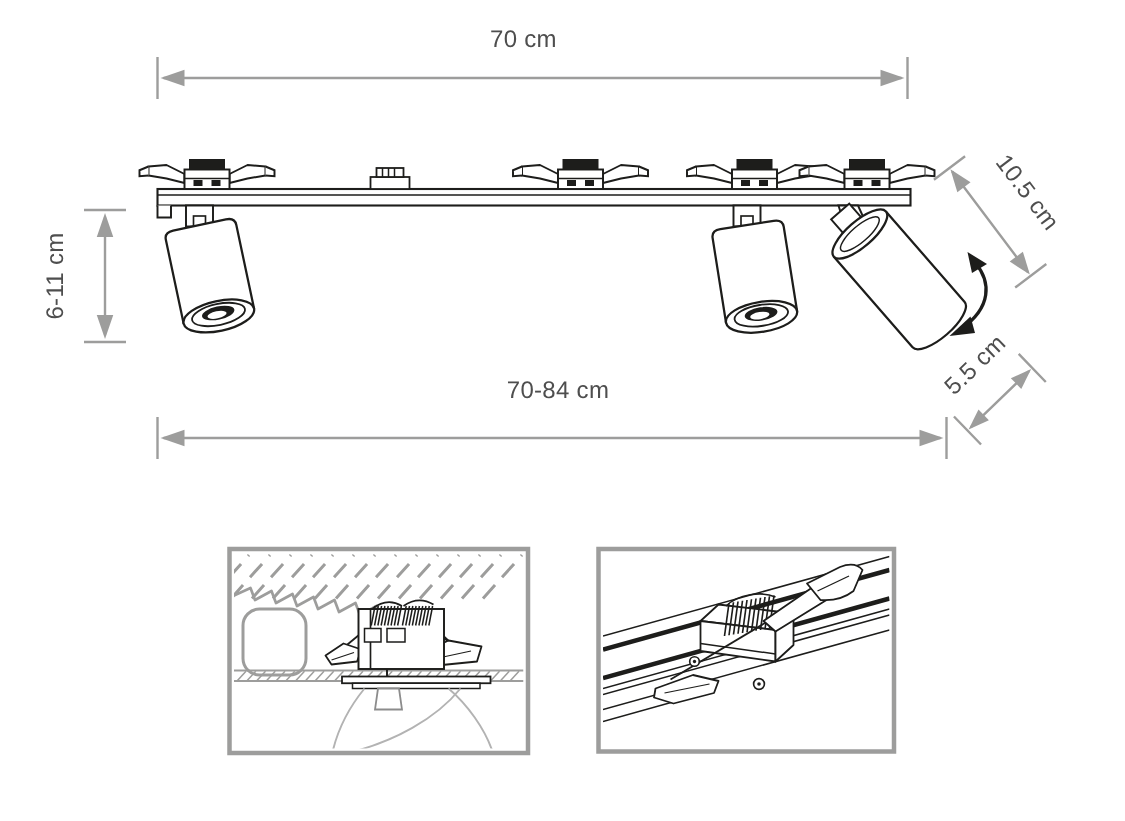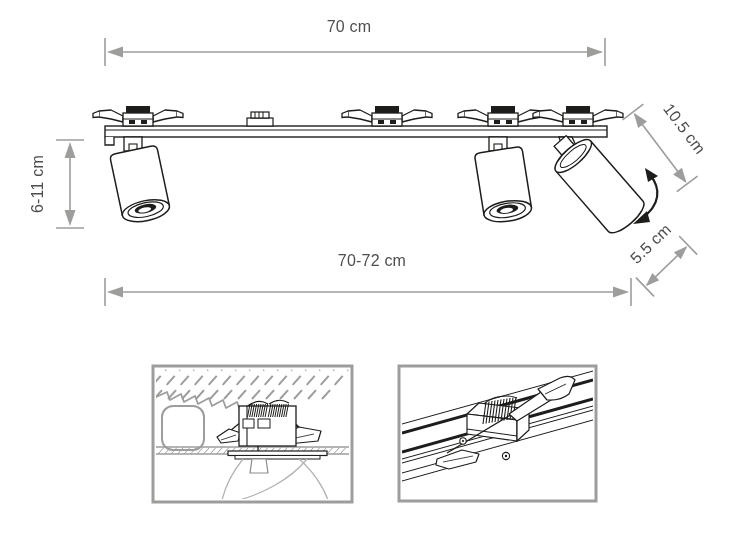--- a/index.html
+++ b/index.html
@@ -286,18 +286,18 @@
         <circle cx="463" cy="441" r="1.1" fill="#1d1d1b" stroke="none"></circle>
         <circle cx="506" cy="456" r="3.6" fill="#fff" stroke-width="1.1"></circle>
         <circle cx="506" cy="456" r="1.2" fill="#1d1d1b" stroke="none"></circle>
       </g>
     </g>
     <rect x="399" y="366" width="197" height="135" fill="none" stroke="#9d9d9c" stroke-width="3"></rect>
   </g>
 </svg>
 
   <div class="dim-label" style="left:289px;top:18px;">70 cm</div>
-  <div class="dim-label" style="left:312px;top:252px;">70-72 cm</div>
+  <div class="dim-label" style="left:312px;top:252px;">70-84 cm</div>
   <div class="dim-label rot-90" style="left:-22px;top:175px;">6-11 cm</div>
   <div class="dim-label rot-53" style="left:624px;top:120px;">10.5 cm</div>
   <div class="dim-label rot-n44" style="left:591px;top:235px;">5.5 cm</div>
 
 </div>
 
 </body></html>

